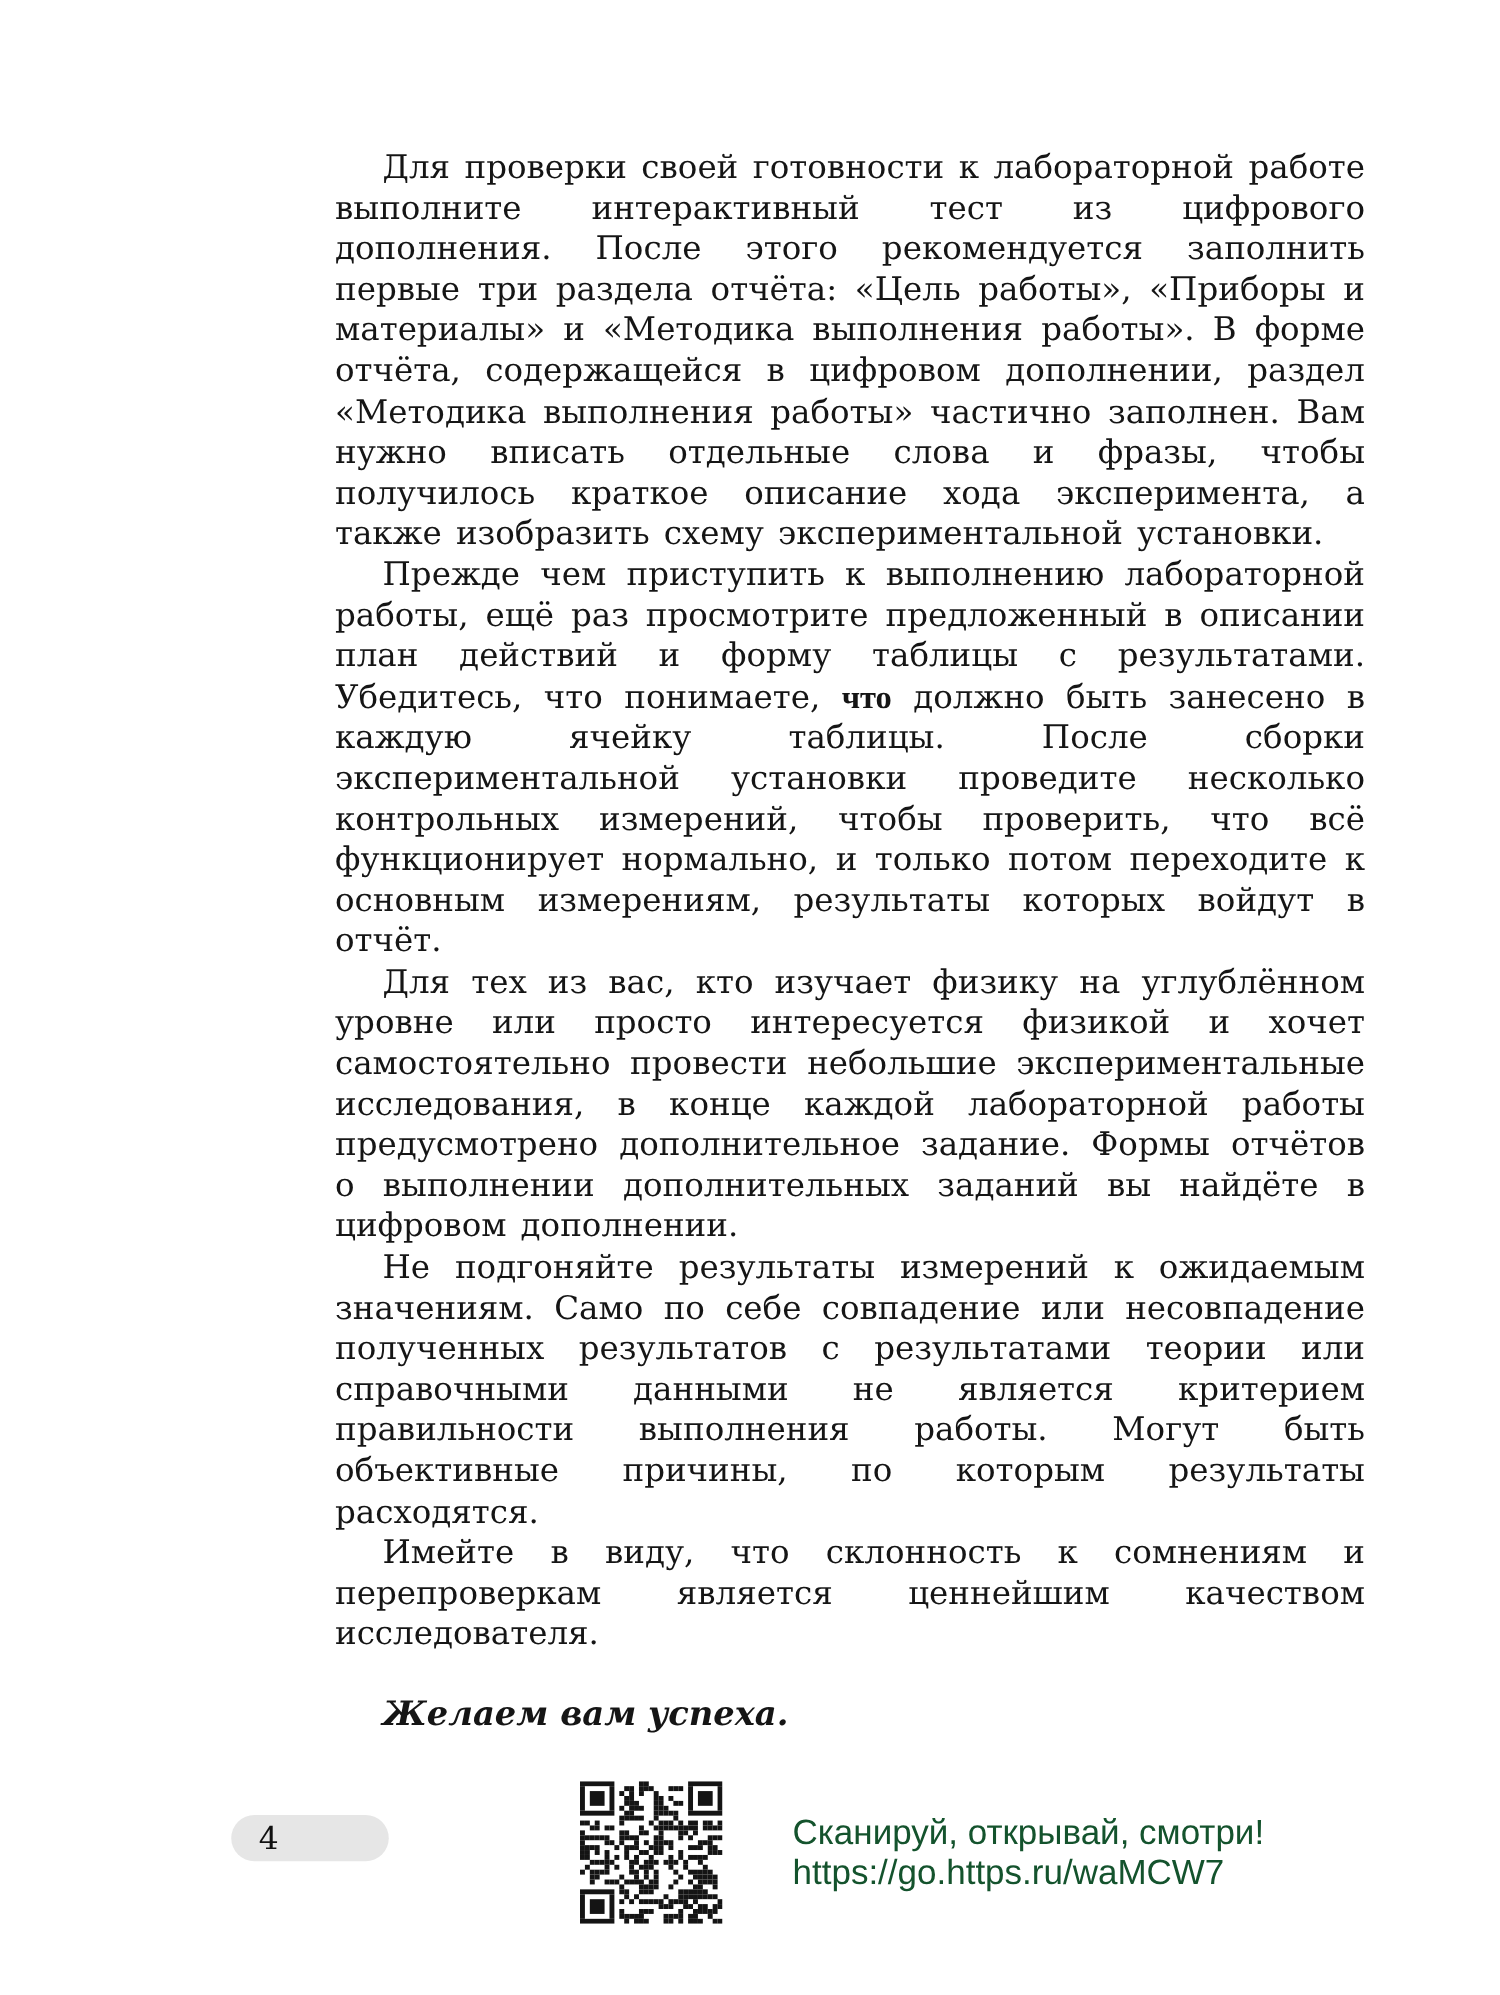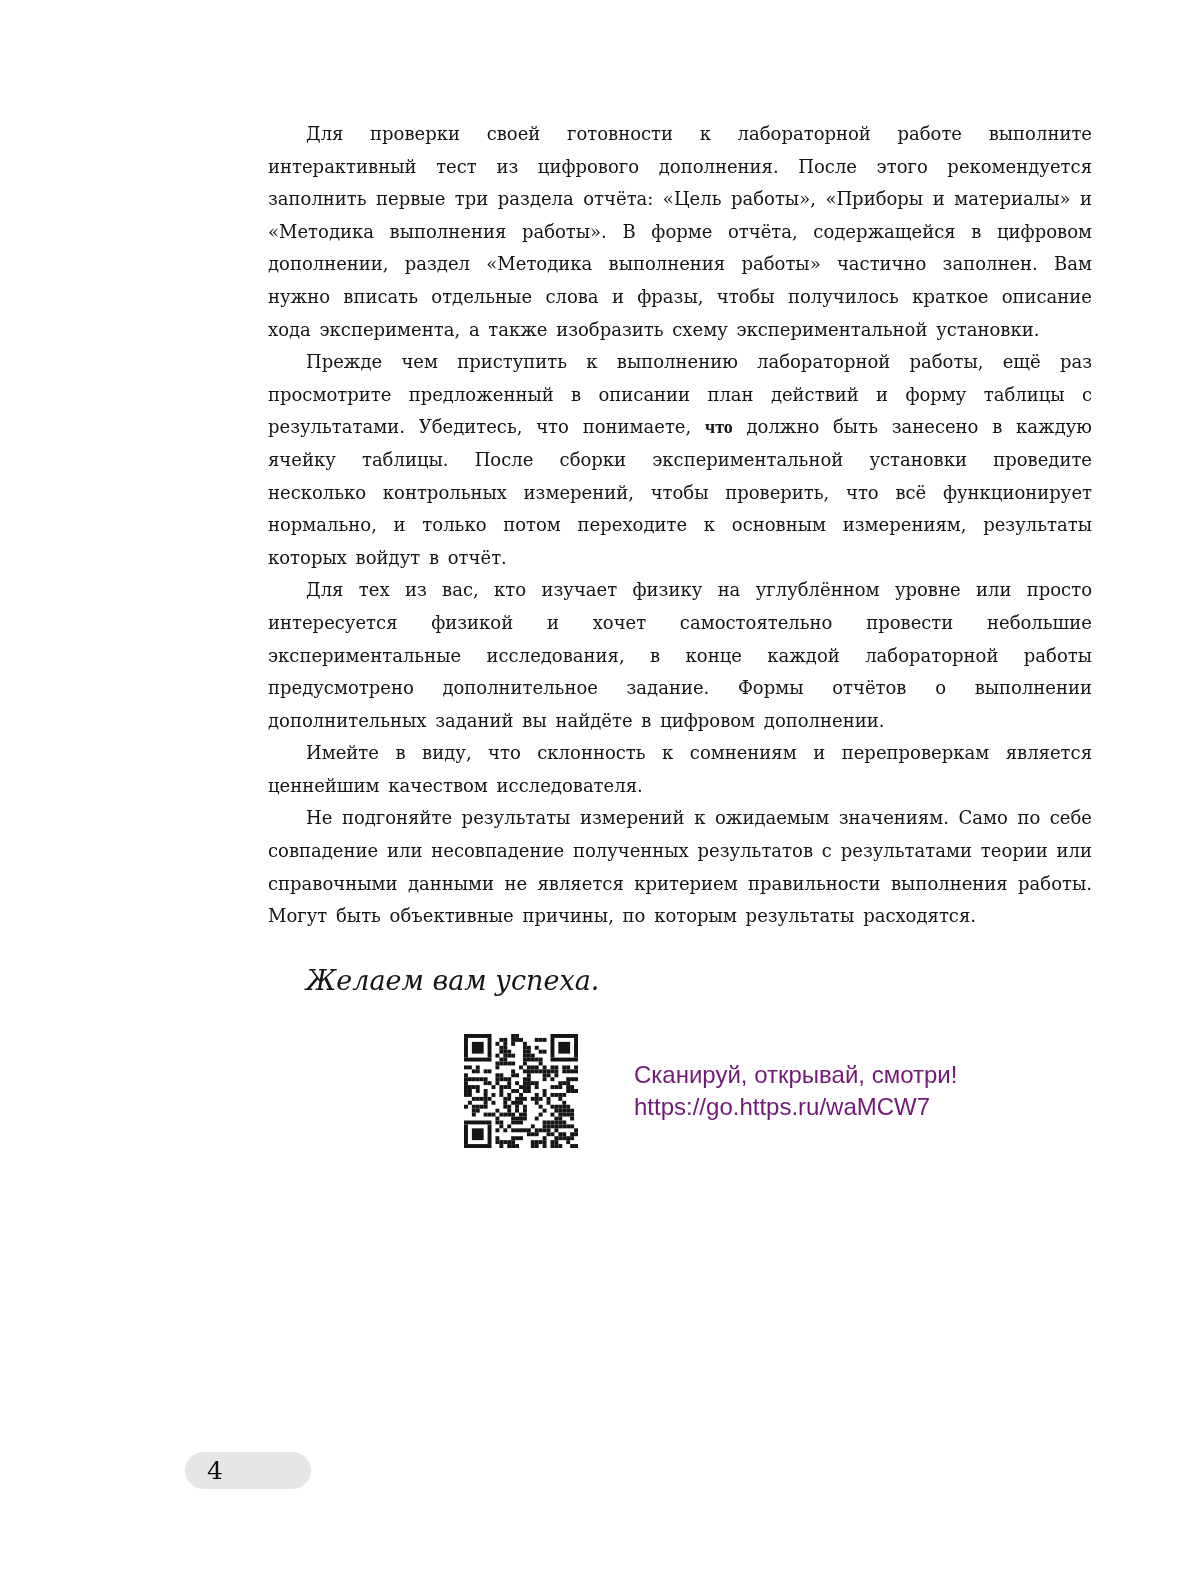--- a/index.html
+++ b/index.html
@@ -13,52 +13,52 @@
     overflow: hidden;
   }
   .text-block {
     position: absolute;
     left: 268px;
     top: 118px;
     width: 824px;
   }
   .para {
     margin: 0;
-    font-size: 18px;
+    font-size: 26px;
     line-height: 32.6px;
     text-align: justify;
     text-indent: 38px;
     word-spacing: 3px;
   }
   .para b { font-weight: bold; font-family: Liberation Serif, serif; }
   .closing {
     margin: 32px 0 0 0;
     font-size: 27px;
-    font-weight: normal;
+    font-weight: bold;
     font-style: italic;
     text-indent: 38px;
   }
   .qr-row {
     margin-top: 38px;
     padding-left: 196px;
     display: flex;
     align-items: center;
   }
   .qr-box {
     width: 114px;
     height: 114px;
     flex: 0 0 auto;
   }
   .qr-box svg { width: 100%; height: 100%; display: block; }
   .qr-caption {
     margin-left: 56px;
     font-family: "Liberation Sans", sans-serif;
-    font-size: 24px;
+    font-size: 28px;
     line-height: 32px;
-    color: #701a75;
+    color: #14532d;
   }
   .page-pill {
     position: absolute;
     left: 185px;
     top: 1452px;
     width: 126px;
     height: 37px;
     background: #e6e6e6;
     border-radius: 19px;
     display: flex;
@@ -71,22 +71,22 @@
     font-family: "DejaVu Serif", serif;
   }
 </style>
 </head>
 <body>
 
 <div class="text-block">
   <p class="para">Для проверки своей готовности к лабораторной работе выполните интерактивный тест из цифрового дополнения. После этого рекомендуется заполнить первые три раздела отчёта: «Цель работы», «Приборы и материалы» и «Методика выполнения работы». В форме отчёта, содержащейся в цифровом дополнении, раздел «Методика выполнения работы» частично заполнен. Вам нужно вписать отдельные слова и фразы, чтобы получилось краткое описание хода эксперимента, а также изобразить схему экспериментальной установки.</p>
   <p class="para"><span>Прежде чем приступить к выполнению лабораторной работы, ещё раз просмотрите предложенный в описании план действий и форму таблицы с результатами. Убедитесь, что понимаете, </span><b>что</b><span> должно быть занесено в каждую ячейку таблицы. После сборки экспериментальной установки проведите несколько контрольных измерений, чтобы проверить, что всё функционирует нормально, и только потом переходите к основным измерениям, результаты которых войдут в отчёт.</span></p>
   <p class="para">Для тех из вас, кто изучает физику на углублённом уровне или просто интересуется физикой и хочет самостоятельно провести небольшие экспериментальные исследования, в конце каждой лабораторной работы предусмотрено дополнительное задание. Формы отчётов о выполнении дополнительных заданий вы найдёте в цифровом дополнении.</p>
+  <p class="para">Не подгоняйте результаты измерений к ожидаемым значениям. Само по себе совпадение или несовпадение полученных результатов с результатами теории или справочными данными не является критерием правильности выполнения работы. Могут быть объективные причины, по которым результаты расходятся.</p>
   <p class="para">Имейте в виду, что склонность к сомнениям и перепроверкам является ценнейшим качеством исследователя.</p>
-  <p class="para">Не подгоняйте результаты измерений к ожидаемым значениям. Само по себе совпадение или несовпадение полученных результатов с результатами теории или справочными данными не является критерием правильности выполнения работы. Могут быть объективные причины, по которым результаты расходятся.</p>
 
   <p class="closing">Желаем вам успеха.</p>
 
   <div class="qr-row">
     <div class="qr-box">
       <svg xmlns="http://www.w3.org/2000/svg" viewBox="0 0 116 116">
           <rect x="0" y="0" width="28" height="4" fill="#141414"></rect>
           <rect x="0" y="24" width="28" height="4" fill="#141414"></rect>
           <rect x="0" y="4" width="4" height="20" fill="#141414"></rect>
           <rect x="24" y="4" width="4" height="20" fill="#141414"></rect>

